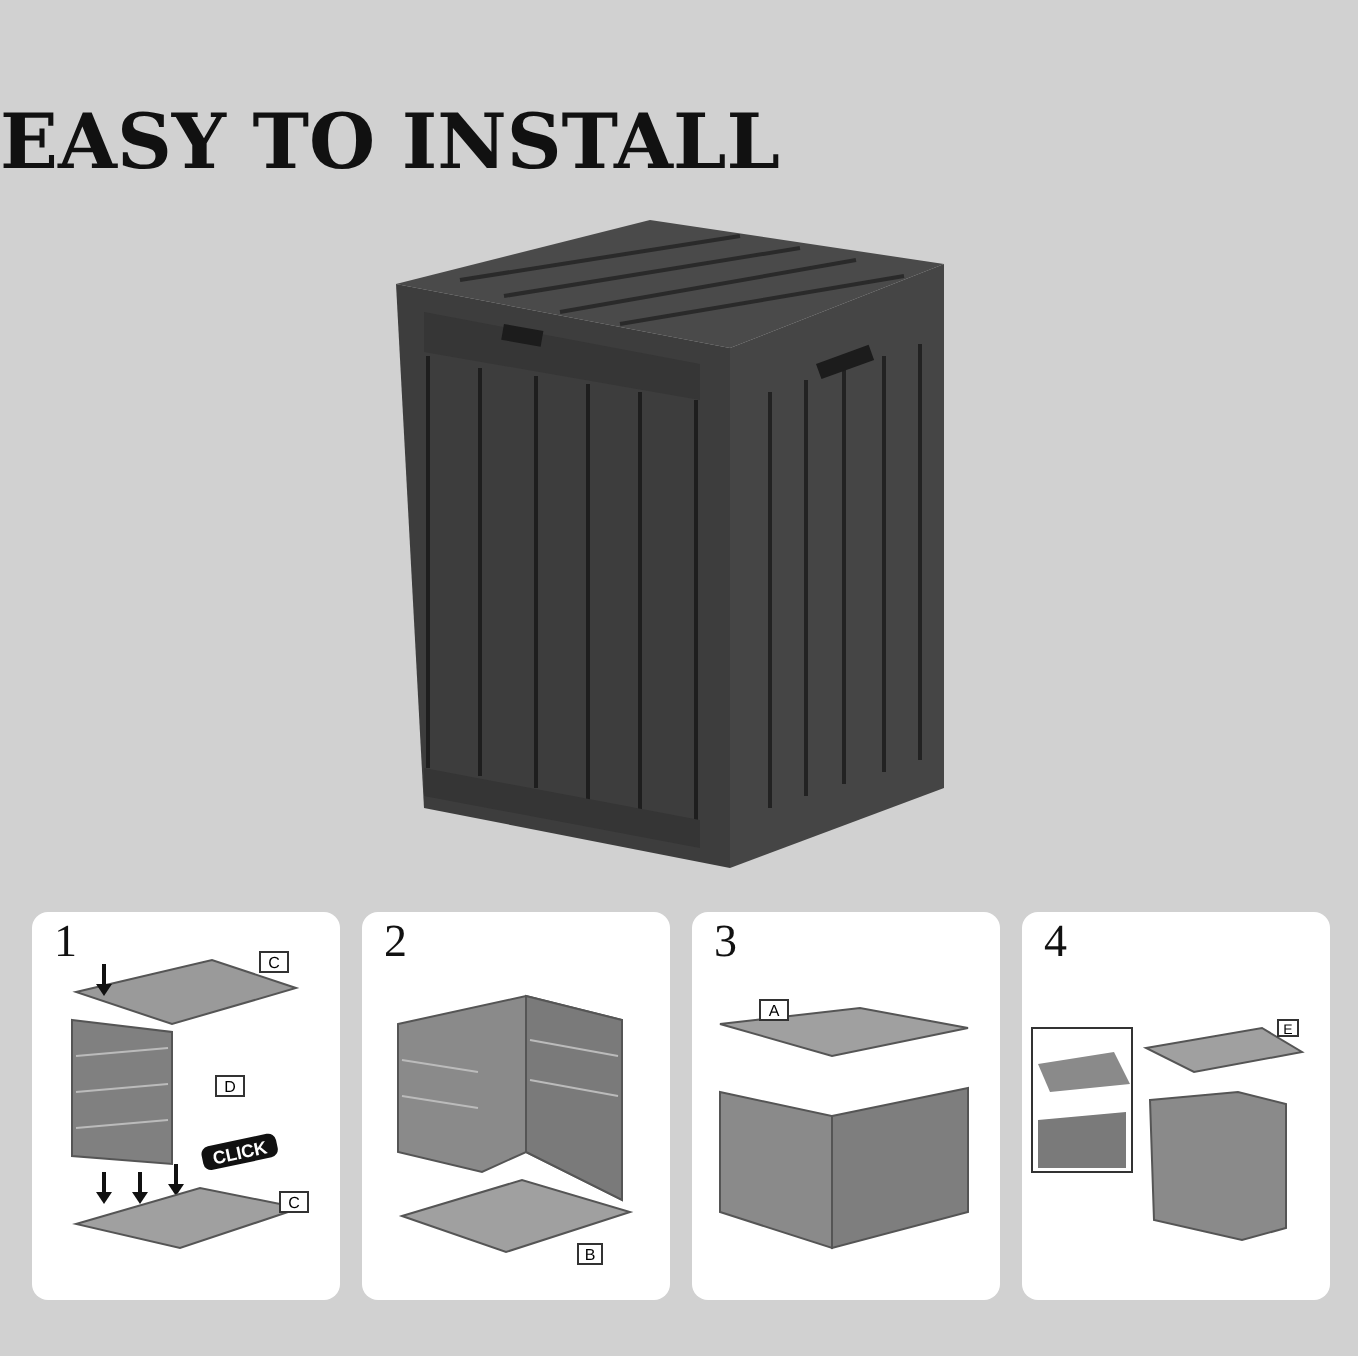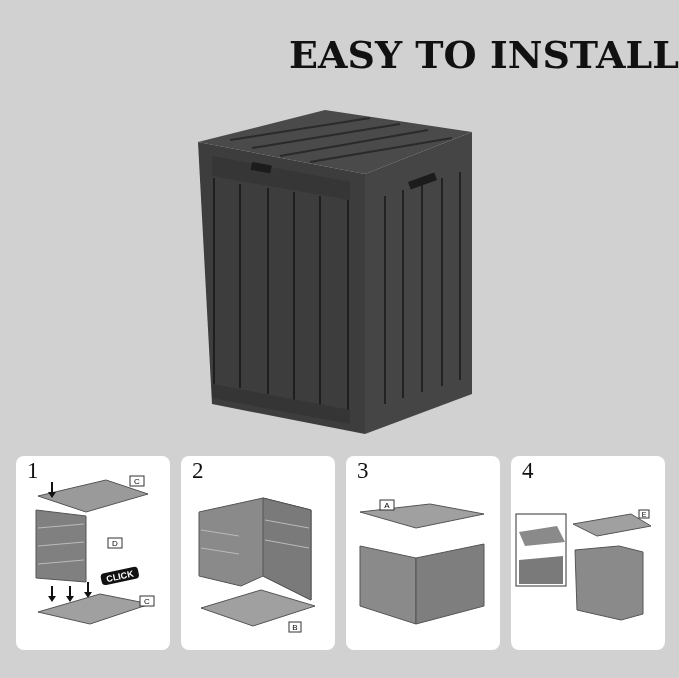--- a/index.html
+++ b/index.html
@@ -1,17 +1,17 @@
 <!DOCTYPE html>
 <html><head>
 <meta charset="utf-8">
 <style>
   html,body{margin:0;padding:0;}
   body{width:679px;height:678px;background:#d1d1d1;position:relative;overflow:hidden;font-family:"Liberation Serif","DejaVu Serif",serif;}
-  .title{position:absolute;left:0;top:32px;width:679px;text-align:right;font-family:"DejaVu Serif","Liberation Serif",serif;font-weight:bold;font-size:38px;letter-spacing:0px;color:#111;}
+  .title{position:absolute;left:0;top:48px;width:679px;text-align:left;font-family:"DejaVu Serif","Liberation Serif",serif;font-weight:bold;font-size:38px;letter-spacing:0px;color:#111;}
   .hero{position:absolute;left:190px;top:104px;width:290px;height:336px;}
   .card{position:absolute;top:456px;width:154px;height:194px;background:#fff;border-radius:8px;}
   .step-num{position:absolute;left:11px;top:2px;font-family:"Liberation Serif","DejaVu Serif",serif;font-size:23px;color:#111;}
   .card svg{position:absolute;left:0;top:0;}
   .lbl{font-family:"Liberation Sans","DejaVu Sans",sans-serif;}
 </style>
 </head>
 <body>
 
 <div class="title">EASY TO INSTALL</div>

